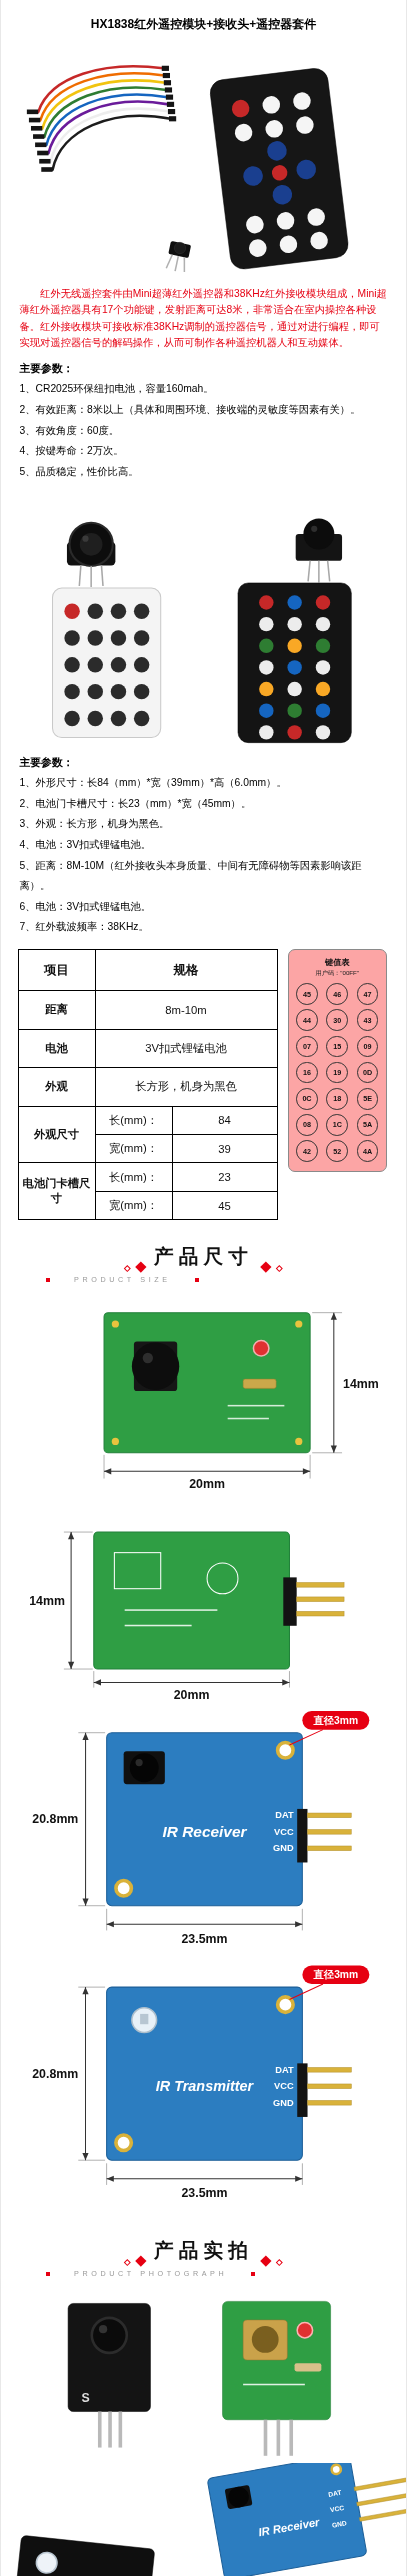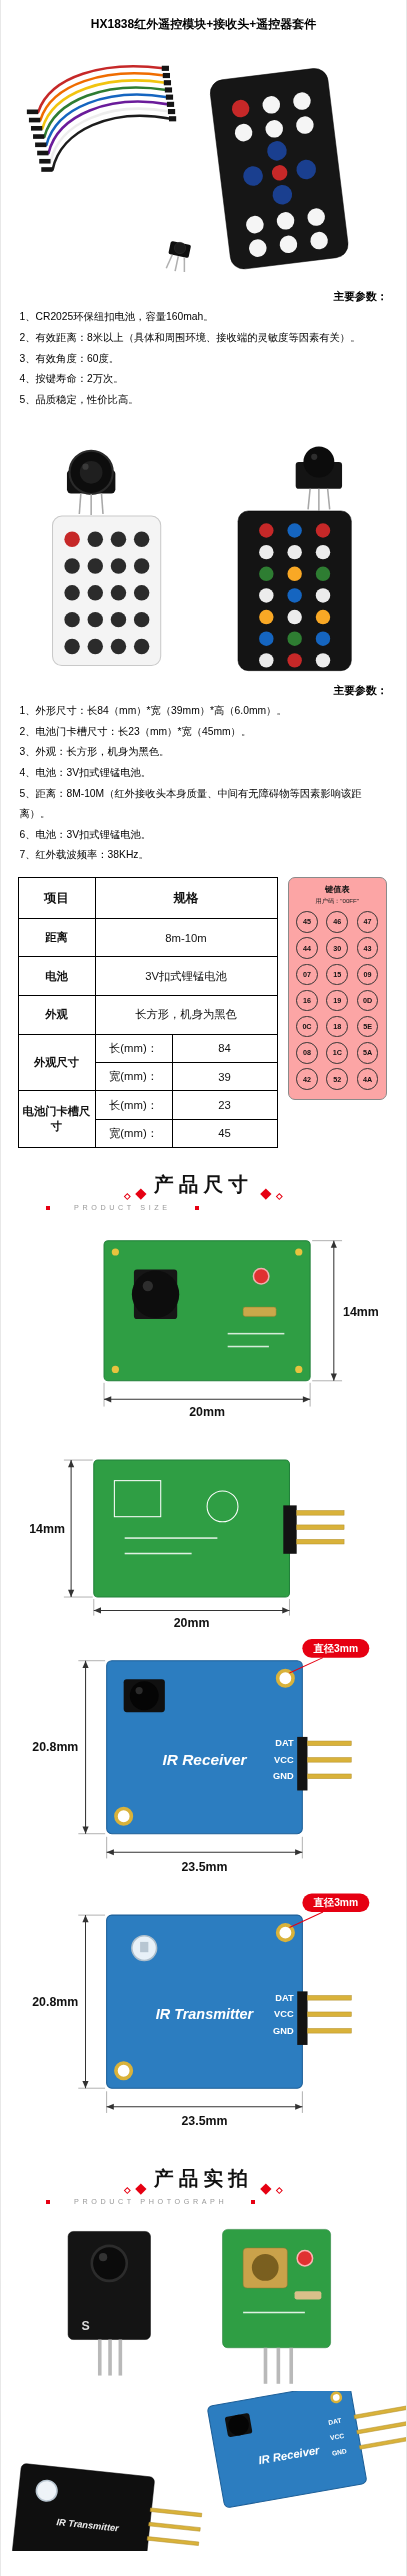--- a/index.html
+++ b/index.html
@@ -32,21 +32,21 @@
 
   .intro {
     margin: 4.1px 18.5px 6.2px;
     color: #e60012;
     font-size: 10.3px;
     line-height: 1.6;
     text-indent: 2em;
   }
 
   .params { margin: 4.1px 18.5px 7.2px; font-size: 10.3px; line-height: 2.0; color:#000; }
-  .params .heading { font-weight: 700; font-size: 10.8px; text-align: right; }
+  .params .heading { font-weight: 700; font-size: 10.8px; }
 
   .section2-title {
     margin: 13.4px 0 6.2px;
     text-align: center;
     font-size: 15.5px;
     font-weight: 700;
   }
 
   .table-wrap { display:flex; align-items:flex-start; gap:10.3px; margin: 11.3px 16.5px 17.5px; }
   table.spec { border-collapse: collapse; width: 260px; }
@@ -158,20 +158,21 @@
         <circle cx="20" cy="10" r="11" fill="#1c1c1c" stroke="#333"></circle>
         <g stroke="#b0b0b0" stroke-width="3">
           <line x1="8" y1="26" x2="2" y2="54"></line>
             <line x1="20" y1="26" x2="20" y2="56"></line>
             <line x1="32" y1="26" x2="38" y2="54"></line>
         </g>
       </g>
     </svg>
   </div>
 
+  <p class="intro">红外无线遥控套件由Mini超薄红外遥控器和38KHz红外接收模块组成，Mini超薄红外遥控器具有17个功能键，发射距离可达8米，非常适合在室内操控各种设备。红外接收模块可接收标准38KHz调制的遥控器信号，通过对进行编程，即可实现对遥控器信号的解码操作，从而可制作各种遥控机器人和互动媒体。</p>
 
   <div class="params">
     <div class="heading">主要参数：</div>
     <div>1、CR2025环保纽扣电池，容量160mah。</div>
     <div>2、有效距离：8米以上（具体和周围环境、接收端的灵敏度等因素有关）。</div>
     <div>3、有效角度：60度。</div>
     <div>4、按键寿命：2万次。</div>
     <div>5、品质稳定，性价比高。</div>
   </div>
 

